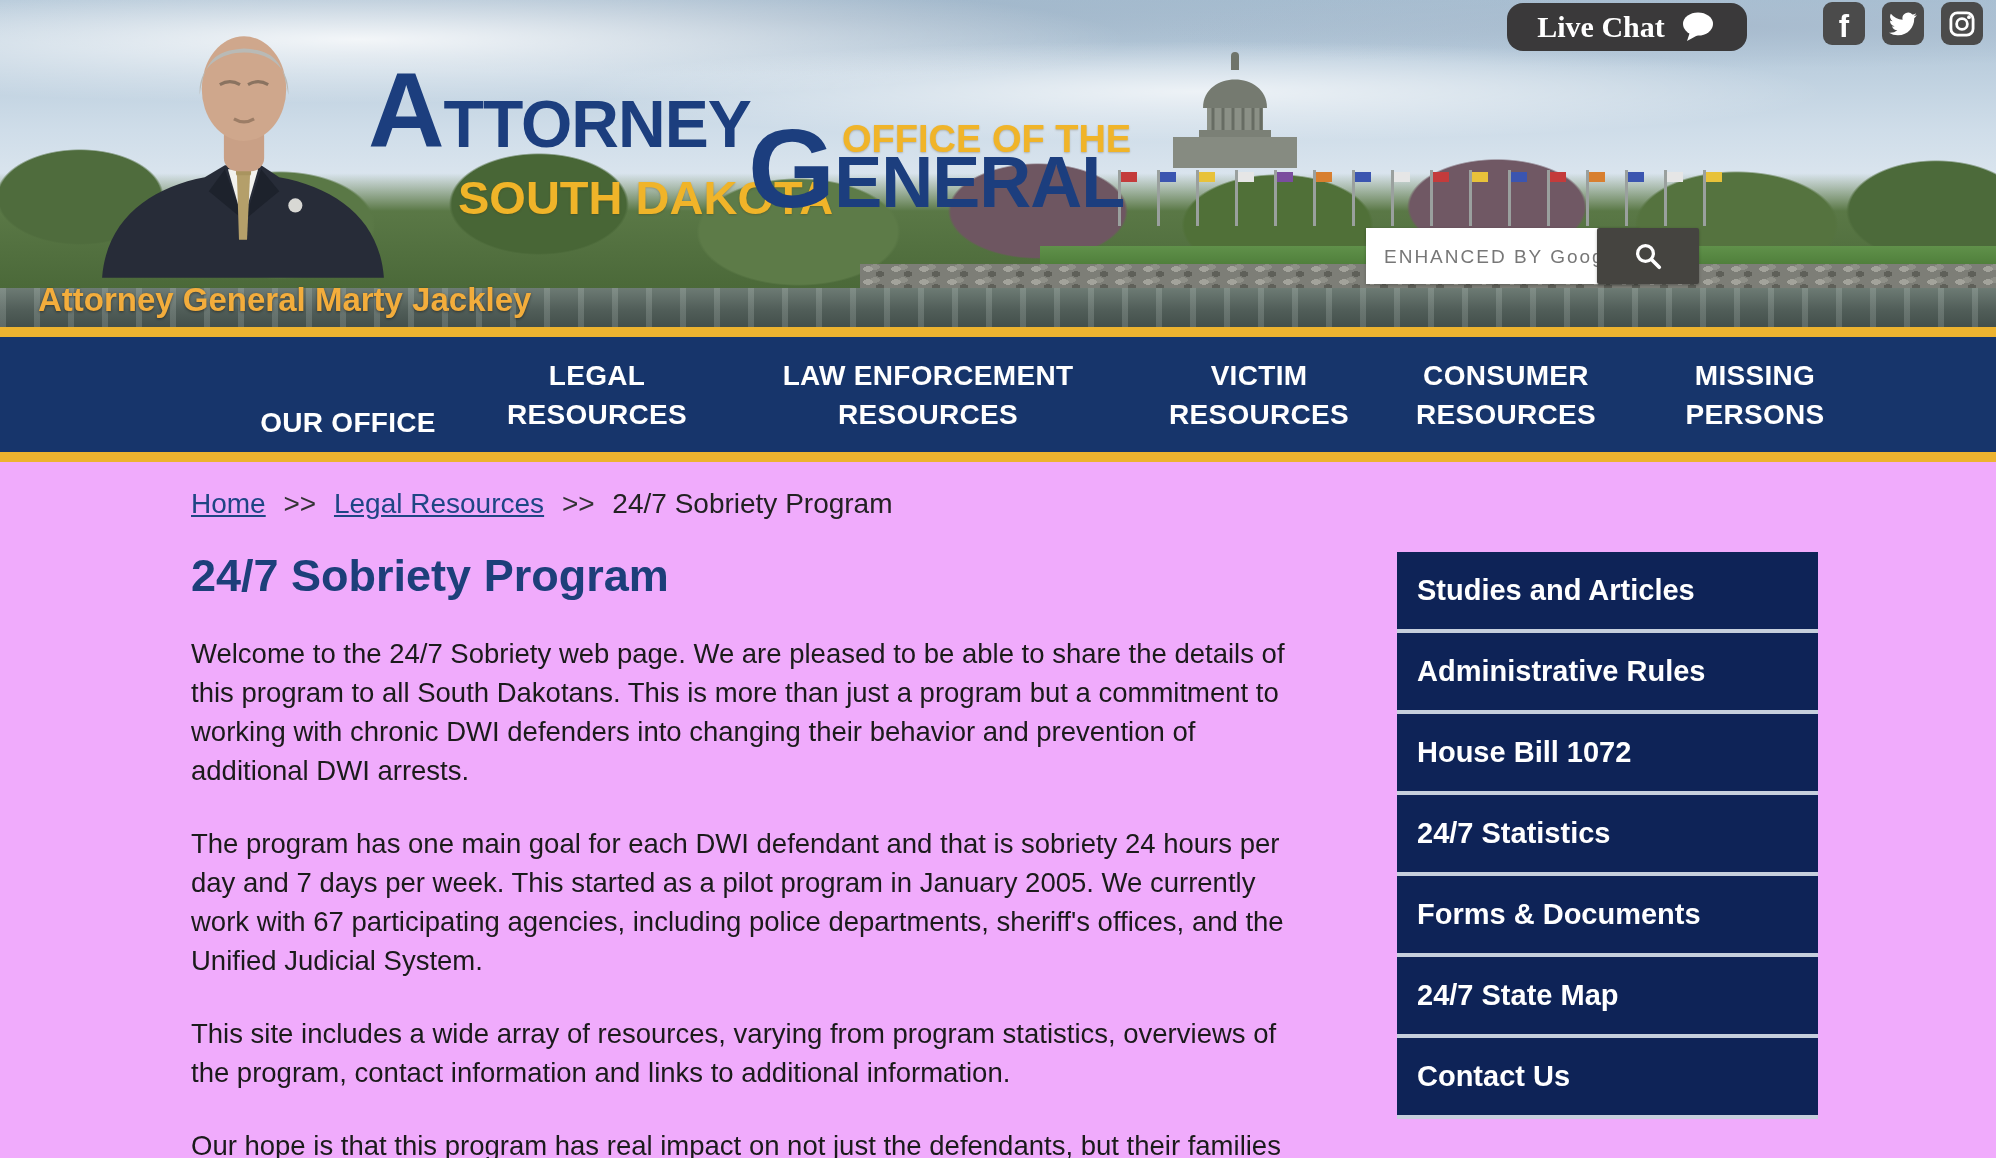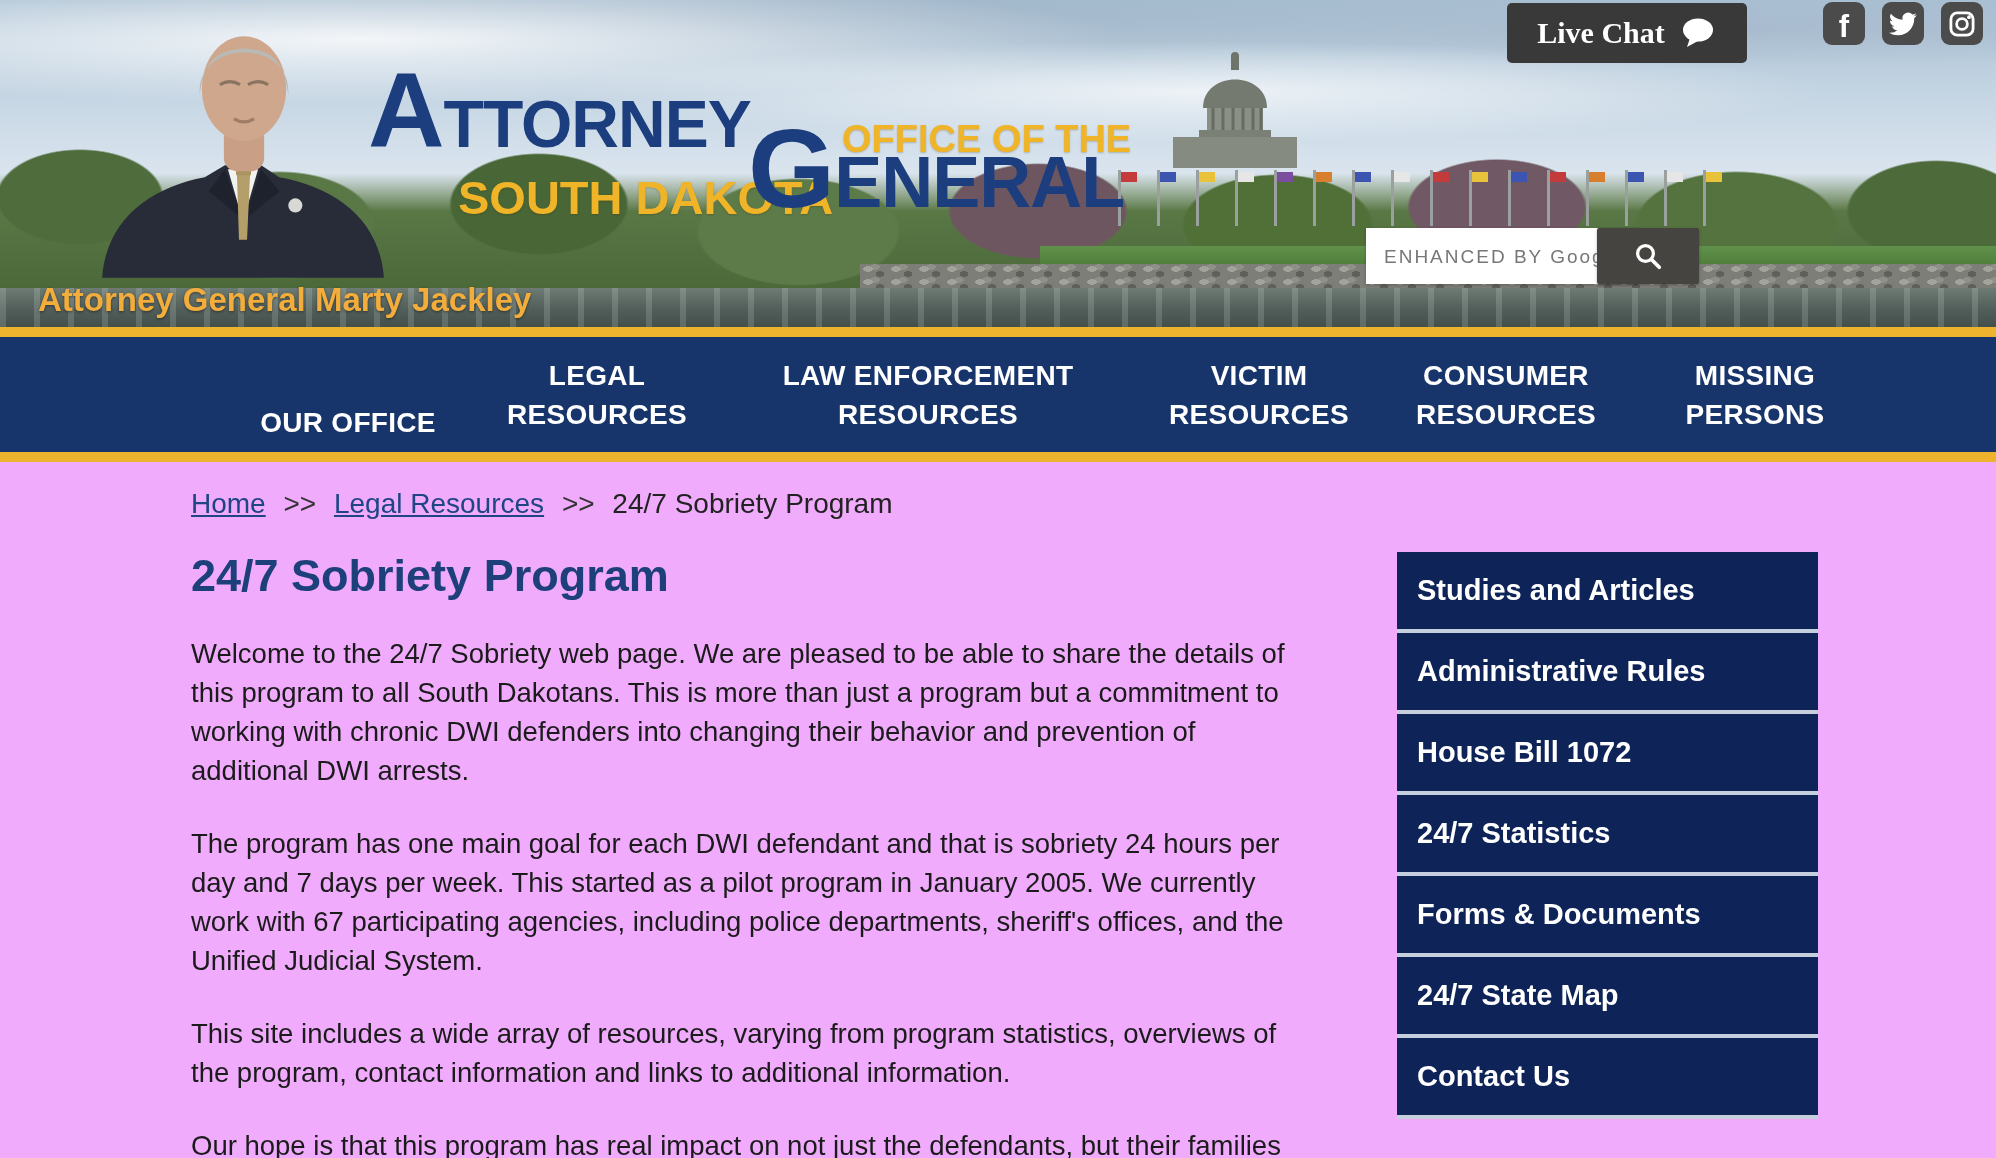--- a/index.html
+++ b/index.html
@@ -71,21 +71,21 @@
   .logo-attorney { position:absolute; left:368px; top:60px; color:#1c3e7e; font-weight:bold; font-size:66px; line-height:100px; white-space:nowrap; letter-spacing:-1px; }
   .logo-attorney .initial, .logo-general .initial { font-size:106px; }
   .logo-state { position:absolute; left:458px; top:170px; color:#f0b429; font-weight:bold; font-size:47px; letter-spacing:0; white-space:nowrap; text-shadow:0 1px 2px rgba(60,40,0,.25); }
   .logo-office { position:absolute; left:842px; top:118px; color:#f0b429; font-weight:bold; font-size:38px; white-space:nowrap; text-shadow:0 1px 2px rgba(60,40,0,.25); }
   .logo-general { position:absolute; left:748px; top:116px; color:#1c3e7e; font-weight:bold; font-size:72px; line-height:106px; white-space:nowrap; letter-spacing:-1px; }
   .logo-general .initial { font-size:112px; }
 
   .caption { position:absolute; left:38px; top:281px; color:#f3ad3c; font-size:33px; font-weight:600; text-shadow:0 1px 3px rgba(0,0,0,.45); white-space:nowrap; }
 
   
-  .live-chat { position:absolute; left:1507px; top:3px; width:240px; height:60px; background:#3a393a; border-radius:5px;
+  .live-chat { position:absolute; left:1507px; top:3px; width:240px; height:48px; background:#3a393a; border-radius:16px;
     display:flex; align-items:center; justify-content:center; gap:14px; border:none; cursor:pointer; }
   .live-chat .lc-text { color:#fff; font-family:"Liberation Serif","DejaVu Serif",serif; font-weight:bold; font-size:30px; }
   .social-row { position:absolute; top:2px; right:13px; display:flex; gap:17px; }
   .social { width:42px; height:43px; background:#4b4b4b; border-radius:9px; display:flex; align-items:center; justify-content:center; text-decoration:none; }
   .fb-glyph { color:#fff; font-weight:bold; font-size:31px; font-family:"Liberation Sans",sans-serif; transform:translateY(3px); }
 
   
   .search-input { position:absolute; left:1366px; top:228px; width:273px; height:56px; border:none; background:#fff; outline:none;
     padding:0 10px 0 18px; font-size:20px; letter-spacing:2px; color:#444; box-shadow:0 1px 3px rgba(0,0,0,.25); }
   .search-input::placeholder { color:#777; font-size:19px; letter-spacing:2px; }

